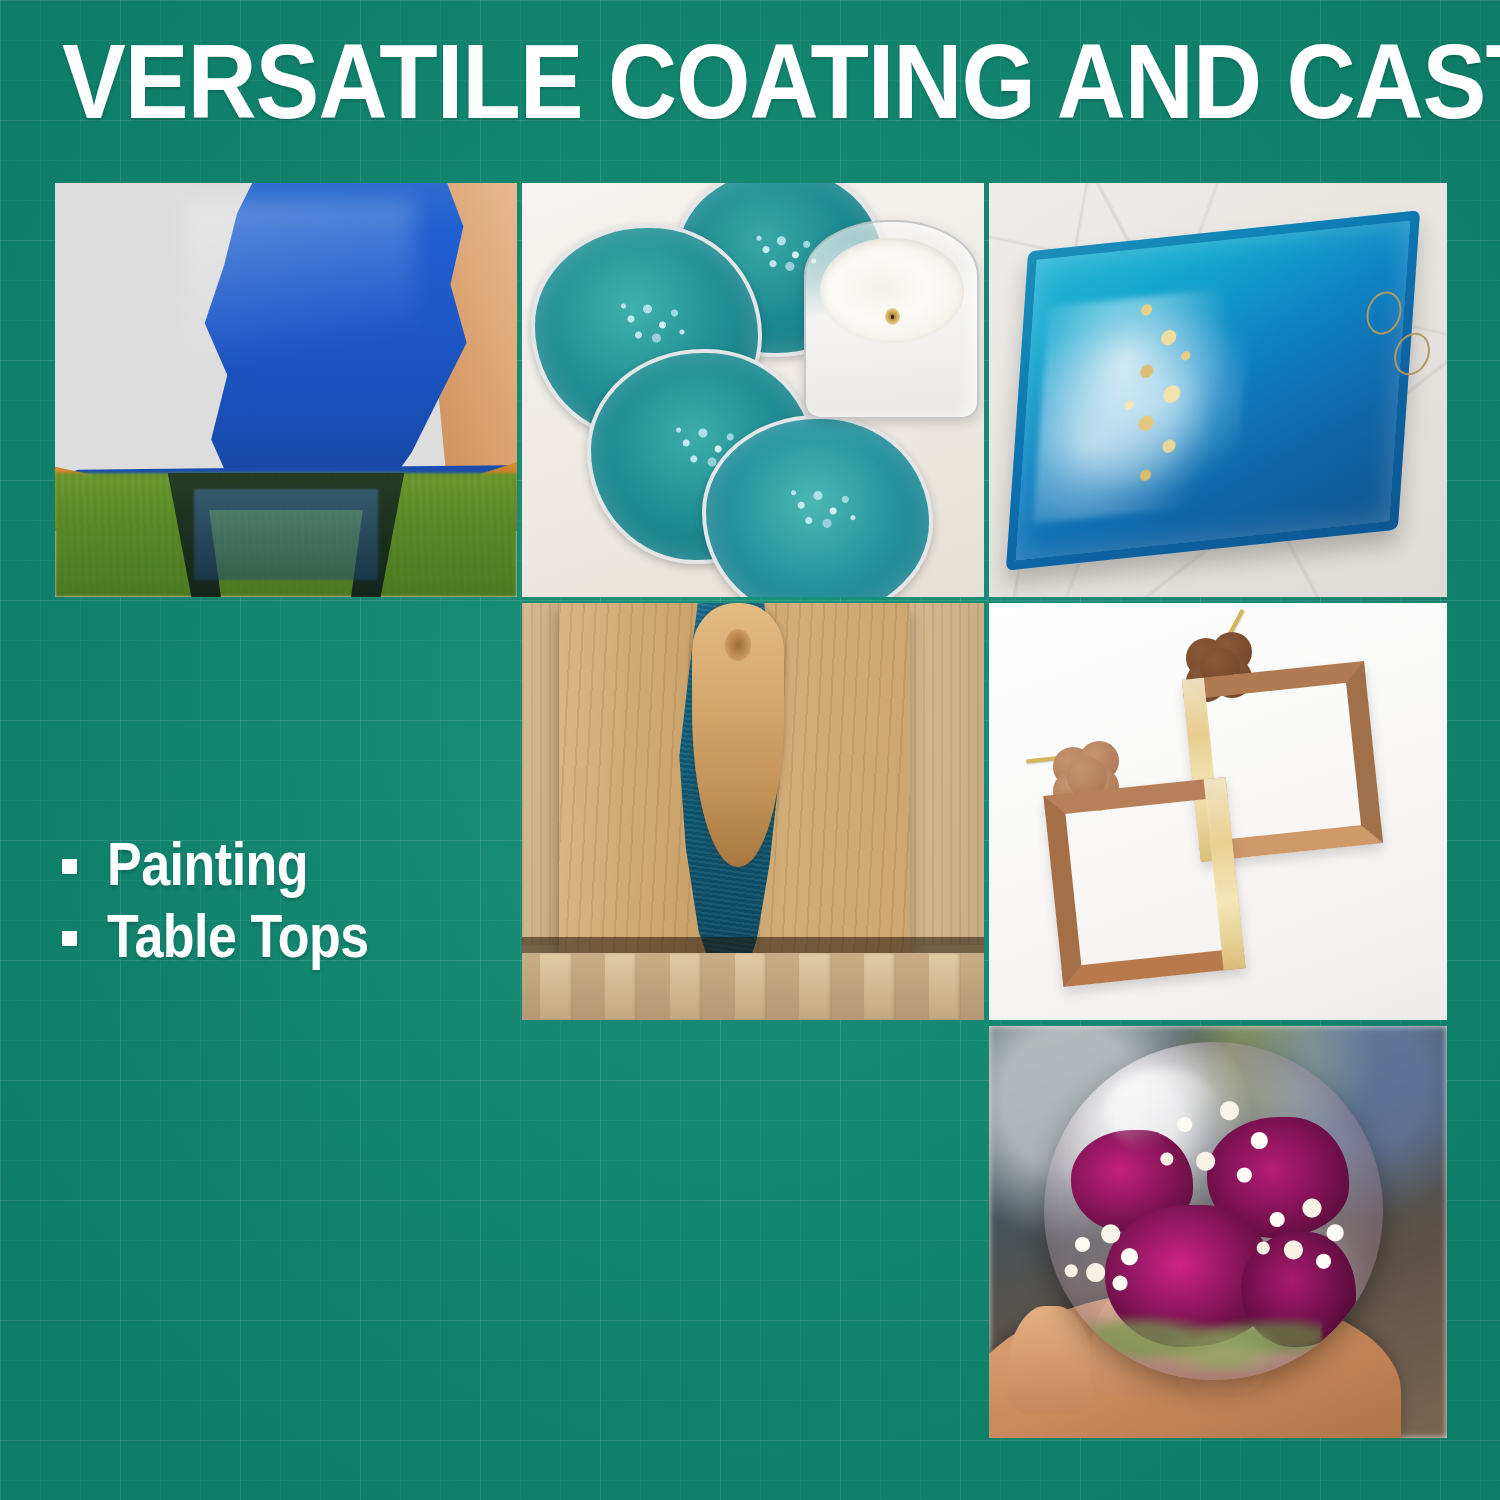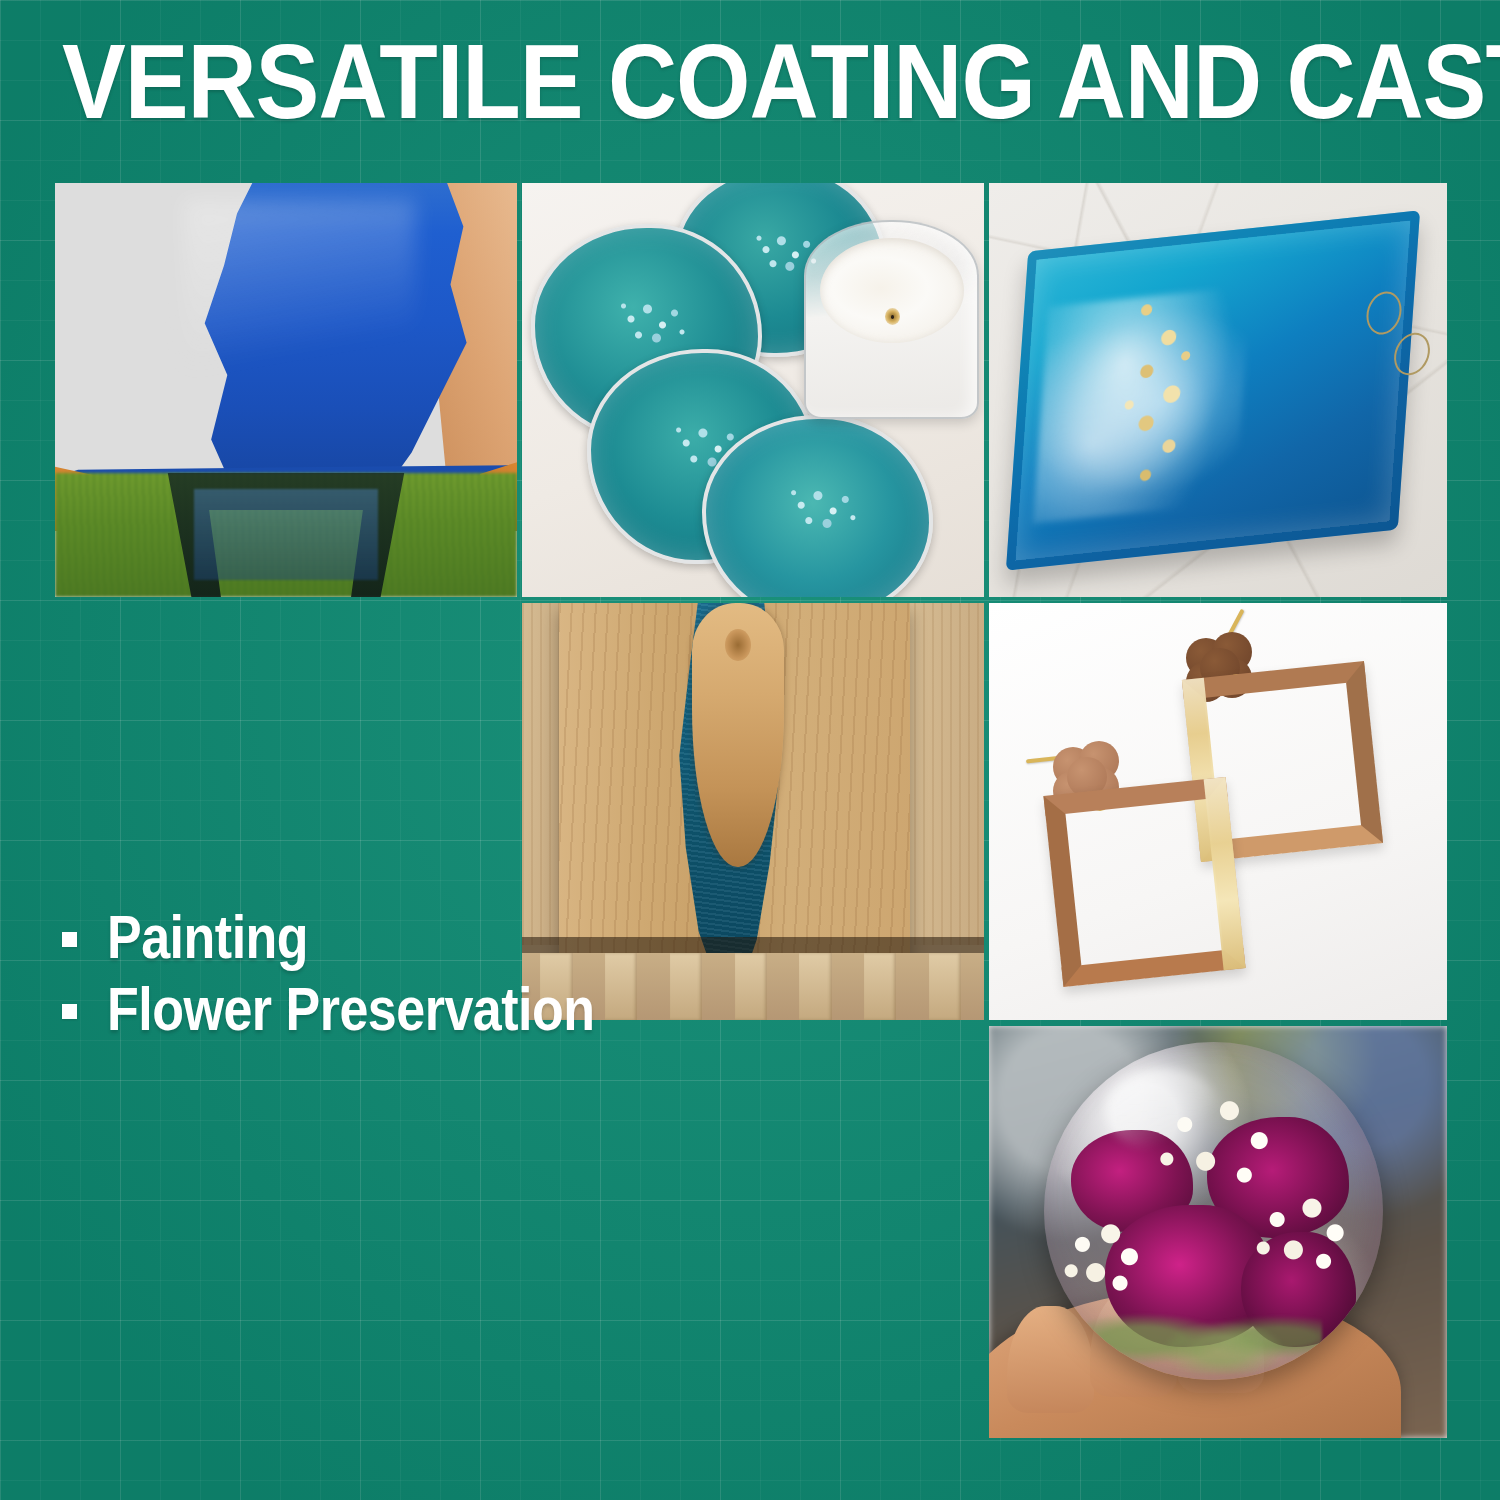--- a/index.html
+++ b/index.html
@@ -35,21 +35,21 @@
     line-height:96px;
     letter-spacing:-1px;
     transform:scaleX(1.04) scaleY(1.15);
     transform-origin:left top;
     white-space:nowrap;
     text-shadow:0 2px 3px rgba(0,0,0,.18);
   }
 
   
   #feature-list{
-    position:absolute; left:62px; top:908px; width:440px; z-index:5;
+    position:absolute; left:62px; top:835px; width:440px; z-index:5;
   }
   .feature-row{
     display:flex; align-items:center;
     height:auto;
     margin-bottom:14px;
   }
   .bullet-square{
     width:15px; height:15px; background:#ffffff; flex:0 0 auto;
     margin-right:30px; margin-top:4px;
     box-shadow:0 1px 2px rgba(0,0,0,.15);
@@ -564,15 +564,15 @@
   </div>
 </div>
 
 <div id="feature-list">
   <div class="feature-row">
     <div class="bullet-square"></div>
     <div class="feature-label">Painting</div>
   </div>
   <div class="feature-row">
     <div class="bullet-square"></div>
-    <div class="feature-label">Flower Preservation</div>
+    <div class="feature-label">Table Tops</div>
   </div>
 </div>
 
 </body></html>

